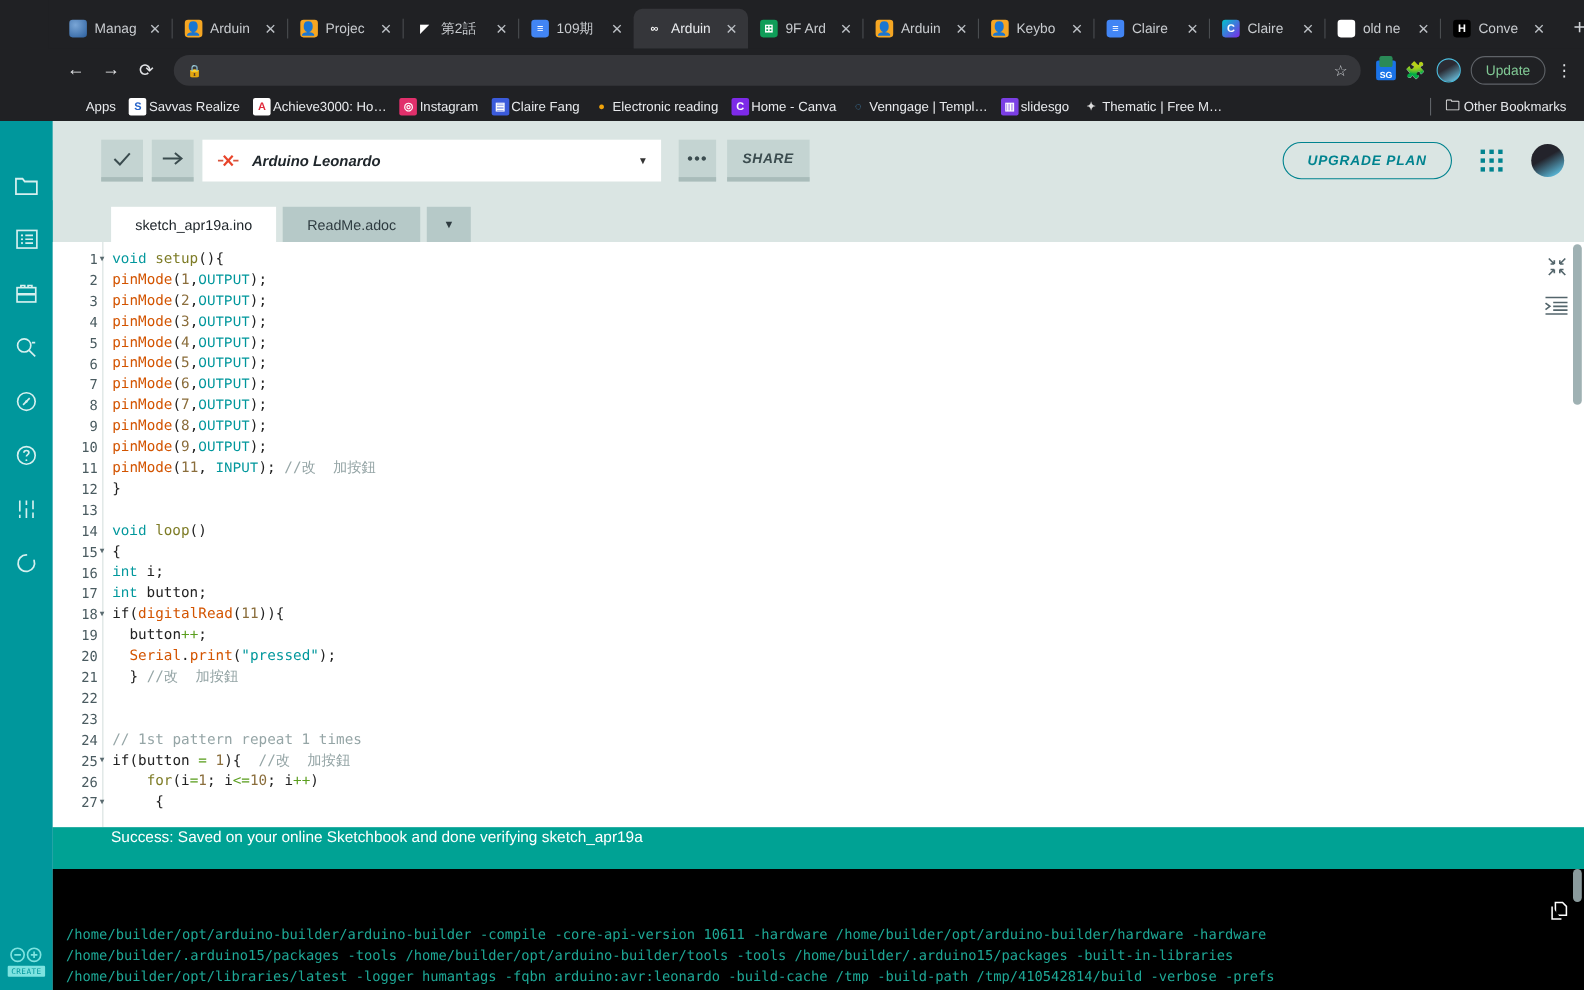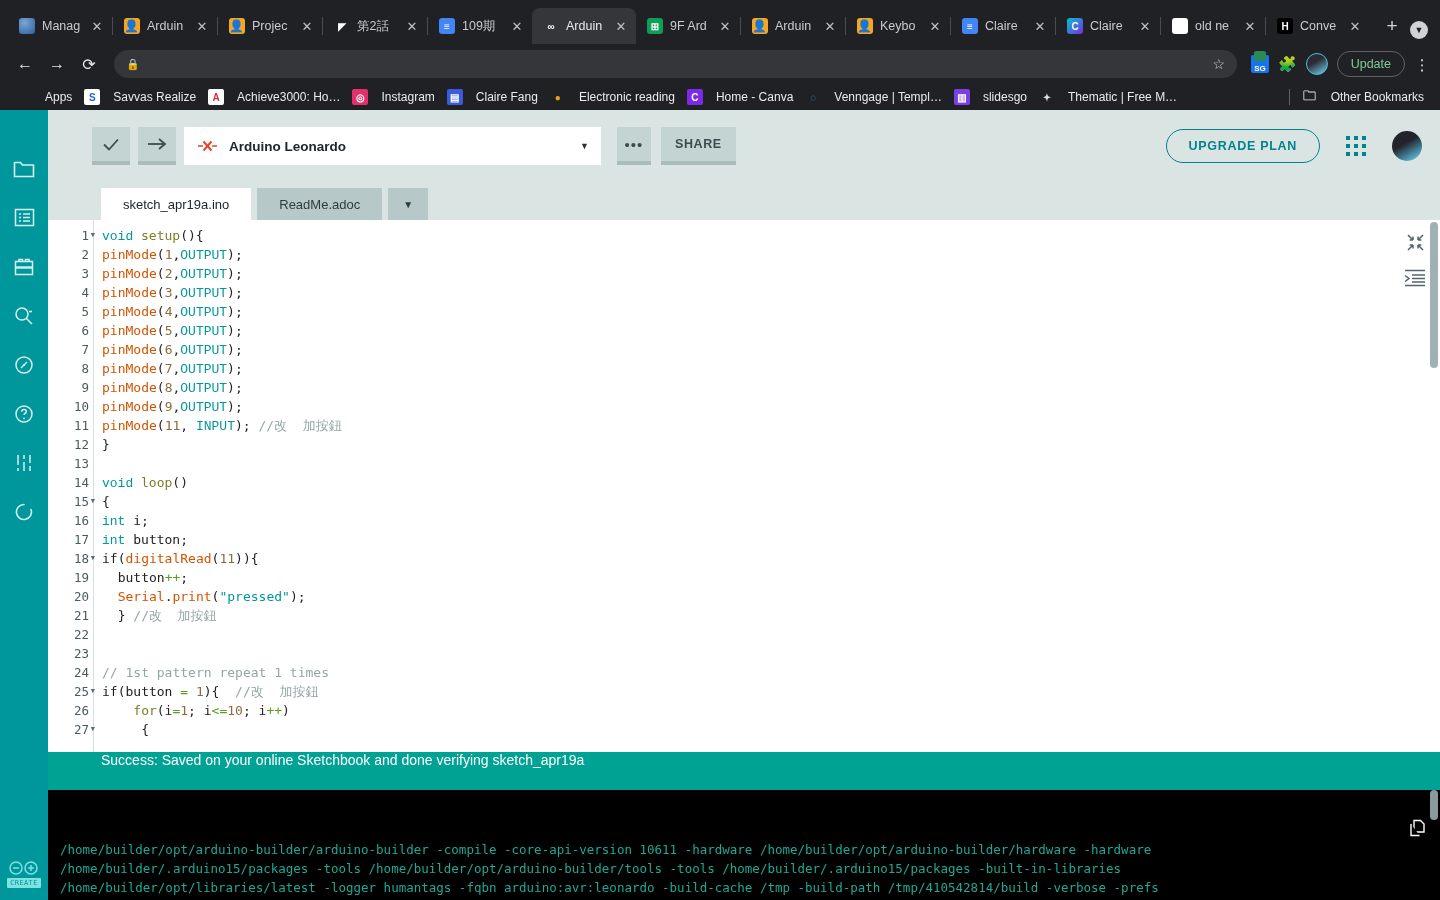--- a/index.html
+++ b/index.html
@@ -4,21 +4,21 @@
 <style>
   * { box-sizing: border-box; margin: 0; padding: 0; }
   html, body {
     width: 1440px; height: 900px;
     overflow: hidden;
     font-family: "Liberation Sans", sans-serif;
     background: #ffffff;
   }
 
   
-  .browser { width: 1440px; height: 110px; background: #202124; position: relative; }
+  .browser { width: 1440px; height: 110px; background: #202124; position: relative; padding-left: 44px; }
 
   .tabstrip {
     height: 44px; display: flex; align-items: flex-end;
     padding-left: 8px; background: #202124; position: relative;
   }
   .tab {
     position: relative;
     height: 36px; min-width: 0; width: 104px;
     display: flex; align-items: center; gap: 7px;
     padding: 0 8px 0 11px;
@@ -111,21 +111,21 @@
     height: 26px; padding: 0 13px; border: 1px solid #5f6368;
     border-radius: 13px; color: #8ab4a0; font-size: 12.5px;
     display: flex; align-items: center; color:#81c995;
   }
   .kebab { color:#e2e4e7; font-size: 15px; width: 16px; text-align:center; line-height:1;}
 
   .bookmarks {
     height: 26px; display: flex; align-items: center; gap: 4px;
     padding: 0 10px; color: #e8eaed; font-size: 12px;
   }
-  .bm { display: flex; align-items: center; gap: 13px; padding: 2px 6px; white-space: nowrap; }
+  .bm { display: flex; align-items: center; gap: 2px; padding: 2px 6px; white-space: nowrap; }
   .bm .bmi {
     width: 16px; height: 16px; border-radius: 2px;
     display: flex; align-items: center; justify-content: center;
     font-size: 10px; color: #fff; font-weight: bold; flex: 0 0 16px;
   }
   .apps-grid { display:grid; grid-template-columns: repeat(3,3px); gap:2px; }
   .apps-grid i { width:3px;height:3px;display:block; }
   .bm-divider { width:1px;height:16px;background:#5f6368; margin:0 6px; }
 
   
@@ -150,20 +150,21 @@
     font-size: 7px; letter-spacing: .4px; color: #00979c;
     background: #7ee3e0; padding: 1px 3px; border-radius: 1px;
   }
 
   .main { flex: 1 1 auto; display: flex; flex-direction: column; position: relative; min-width:0;}
 
   .toolbar {
     height: 72px; display: flex; align-items: center;
     padding: 0 0 0 44px; background: #dae5e3; gap: 8px;
     position: relative;
+    font-style: italic;
   }
   .tb-btn {
     width: 38px; height: 38px; background: #c4d4d2;
     border-bottom: 4px solid #a9bcba;
     display: flex; align-items: center; justify-content: center;
     color: #3b4c4f; font-size: 17px;
   }
   .board-select {
     width: 417px; height: 38px; background: #fff;
     display: flex; align-items: center; padding: 0 12px 0 14px;

